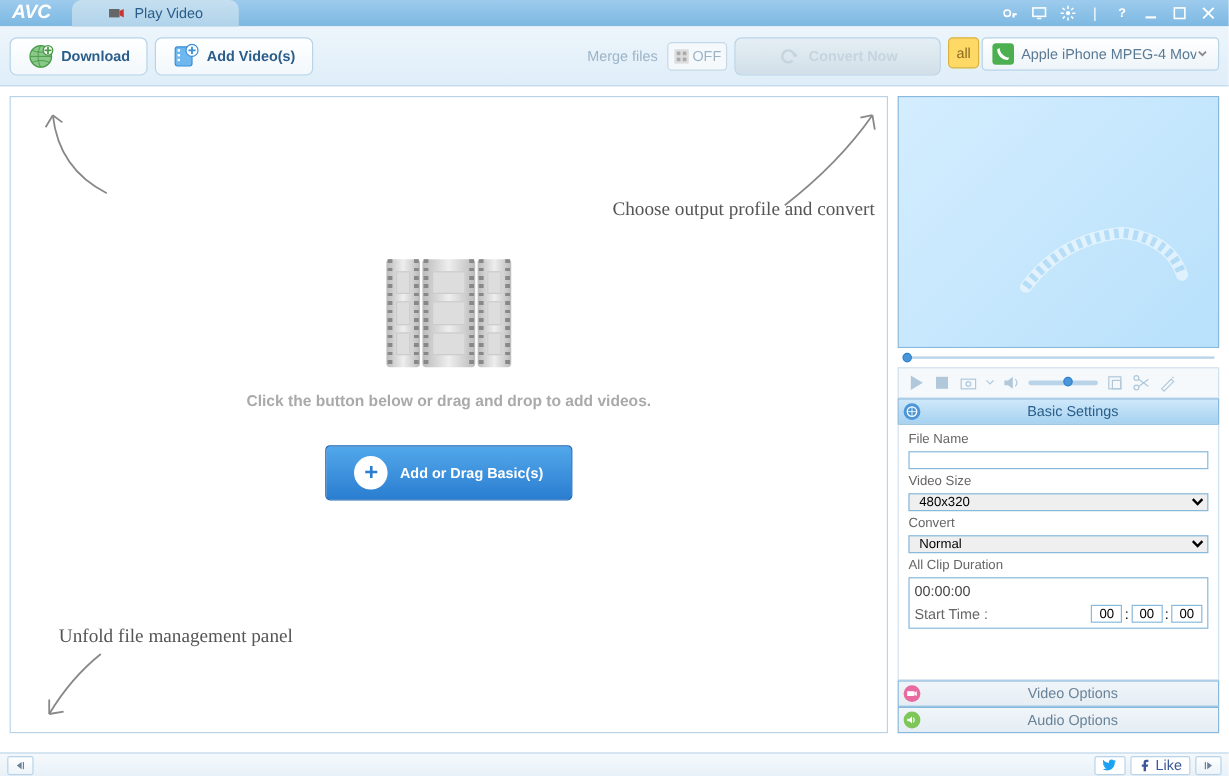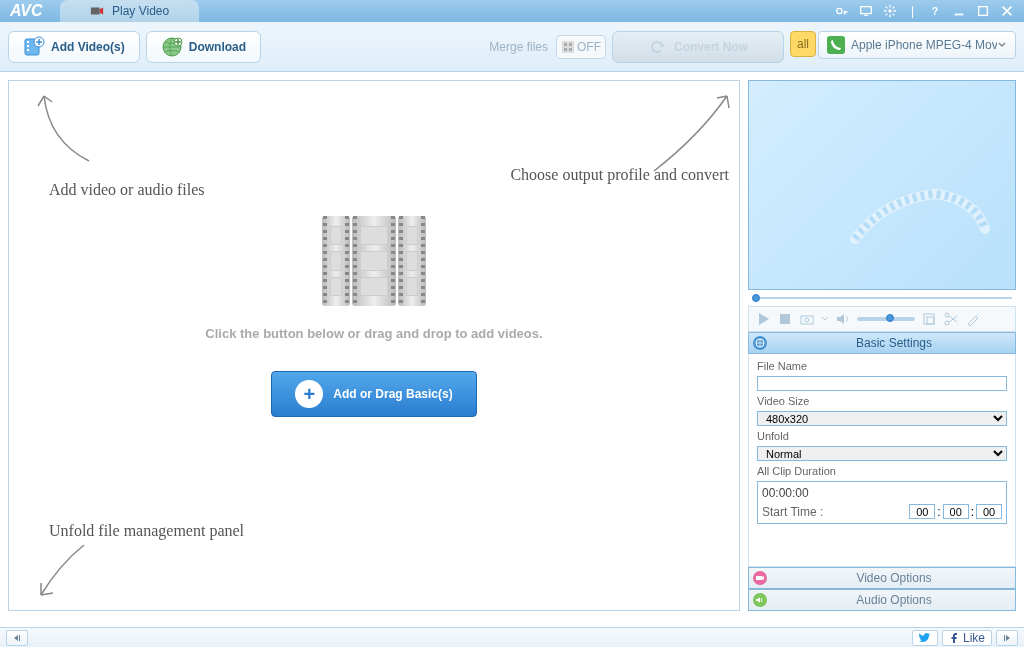--- a/index.html
+++ b/index.html
@@ -101,40 +101,40 @@
     <svg class="t-icon" viewBox="0 0 16 16">
         <path d="M3 3l10 10M13 3L3 13" stroke="#fff" stroke-width="1.8"></path>
       </svg>
   </div>
 </div>
 
 <div class="toolbar">
   <div class="tbtn">
     <span class="icn">
       <svg width="22" height="22" viewBox="0 0 22 22">
+          <circle cx="11" cy="11" r="9" fill="#8bc98b" stroke="#4a9a4a"></circle>
+          <path d="M11 2c-3 4-3 14 0 18M2 11h18M4 6c4 2 10 2 14 0M4 16c4-2 10-2 14 0" fill="none" stroke="#4a9a4a" stroke-width=".8"></path>
+          <circle cx="17" cy="6" r="4" fill="#fff" stroke="#4a9a4a"></circle>
+          <path d="M17 3v6M14 6h6" stroke="#4a9a4a" stroke-width="1.5"></path>
+        </svg>
+    </span>
+    <span>Download</span>
+  </div>
+  <div class="tbtn">
+    <span class="icn">
+      <svg width="22" height="22" viewBox="0 0 22 22">
           <rect x="2" y="3" width="14" height="16" rx="2" fill="#6fb8ef" stroke="#3a8ed6"></rect>
           <rect x="4" y="5" width="2" height="2" fill="#fff"></rect>
           <rect x="4" y="9" width="2" height="2" fill="#fff"></rect>
           <rect x="4" y="13" width="2" height="2" fill="#fff"></rect>
           <circle cx="16" cy="6" r="5" fill="#fff" stroke="#3a8ed6"></circle>
           <path d="M16 3v6M13 6h6" stroke="#3a8ed6" stroke-width="1.5"></path>
         </svg>
     </span>
     <span>Add Video(s)</span>
-  </div>
-  <div class="tbtn">
-    <span class="icn">
-      <svg width="22" height="22" viewBox="0 0 22 22">
-          <circle cx="11" cy="11" r="9" fill="#8bc98b" stroke="#4a9a4a"></circle>
-          <path d="M11 2c-3 4-3 14 0 18M2 11h18M4 6c4 2 10 2 14 0M4 16c4-2 10-2 14 0" fill="none" stroke="#4a9a4a" stroke-width=".8"></path>
-          <circle cx="17" cy="6" r="4" fill="#fff" stroke="#4a9a4a"></circle>
-          <path d="M17 3v6M14 6h6" stroke="#4a9a4a" stroke-width="1.5"></path>
-        </svg>
-    </span>
-    <span>Download</span>
   </div>
   <div class="merge-block">
     <span>Merge files</span>
     <div class="merge-switch">
       <svg width="14" height="14" viewBox="0 0 14 14">
           <rect x="1" y="1" width="12" height="12" fill="#ddd"></rect>
           <rect x="3" y="3" width="3" height="3" fill="#aaa"></rect>
           <rect x="8" y="3" width="3" height="3" fill="#aaa"></rect>
           <rect x="3" y="8" width="3" height="3" fill="#aaa"></rect>
           <rect x="8" y="8" width="3" height="3" fill="#aaa"></rect>
@@ -167,21 +167,20 @@
   </div>
 </div>
 
 <div class="main-area">
 
   <div class="drop-zone">
     <svg class="arrow-svg" style="top:5px;left:20px" width="70" height="80">
         <path d="M60 75 Q20 55 15 10" fill="none" stroke="#888" stroke-width="1.5"></path>
         <path d="M15 10 l-6 10 M15 10 l8 6" fill="none" stroke="#888" stroke-width="1.5"></path>
       </svg>
-    <div class="annot" style="top:100px;left:40px">Add video or audio files</div>
 
     <svg class="arrow-svg" style="top:5px;right:-10px" width="100" height="90">
         <path d="M5 85 Q50 50 78 10" fill="none" stroke="#888" stroke-width="1.5"></path>
         <path d="M78 10 l-10 2 M78 10 l2 12" fill="none" stroke="#888" stroke-width="1.5"></path>
       </svg>
     <div class="annot" style="top:85px;right:10px">Choose output profile and convert</div>
 
     <div class="annot" style="bottom:70px;left:40px">Unfold file management panel</div>
     <svg class="arrow-svg" style="bottom:0;left:20px" width="70" height="70">
         <path d="M55 5 Q30 25 12 55" fill="none" stroke="#888" stroke-width="1.5"></path>
@@ -271,21 +270,21 @@
             <path d="M1 5h8M5 1v8" stroke="#fff" stroke-width=".7"></path>
           </svg>
       </span>
       <span style="flex:1;text-align:center">Basic Settings</span>
     </div>
     <div class="settings-body">
       <label>File Name</label>
       <input type="text" value="" style="">
       <label>Video Size</label>
       <select><option>480x320</option></select>
-      <label>Unfold</label>
+      <label>Convert</label>
       <select><option>Normal</option></select>
       <label>All Clip Duration</label>
       <div class="duration-box">
         <span style="color:#444">00:00:00</span>
         <div class="time-row">
           <span style="color:#666">Start Time :</span>
           <span class="time-inputs">
             <input value="00" style="">
               <span>:</span>
             <input value="00" style="">

